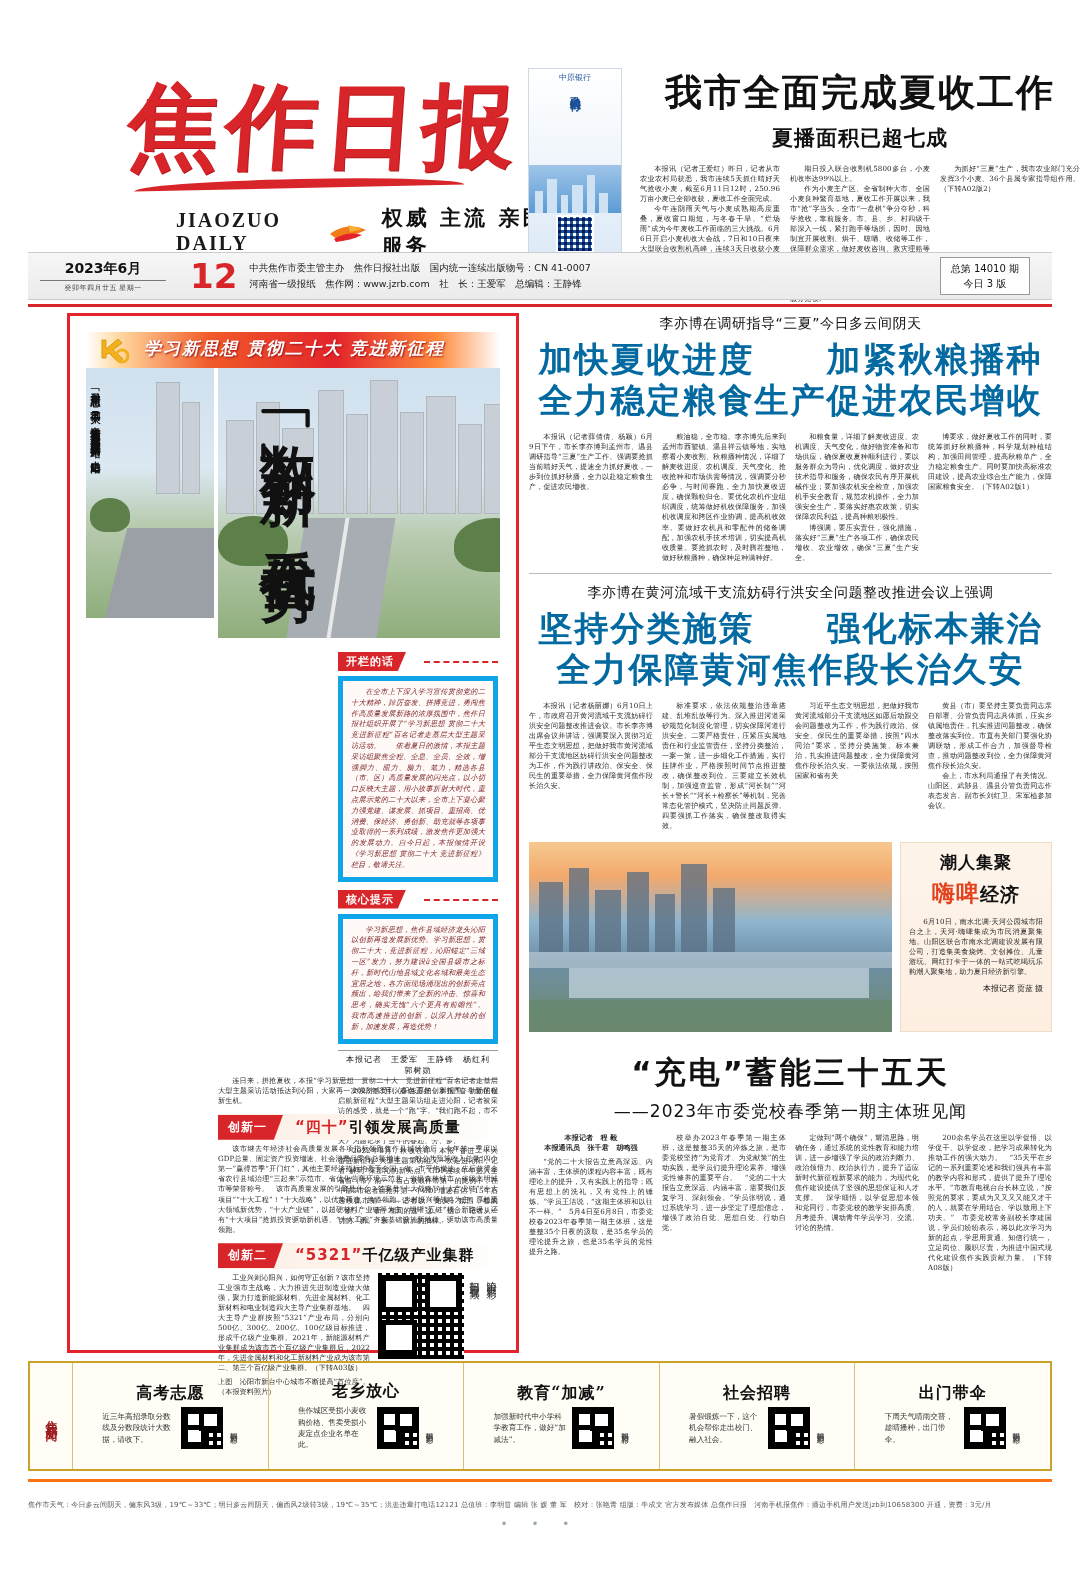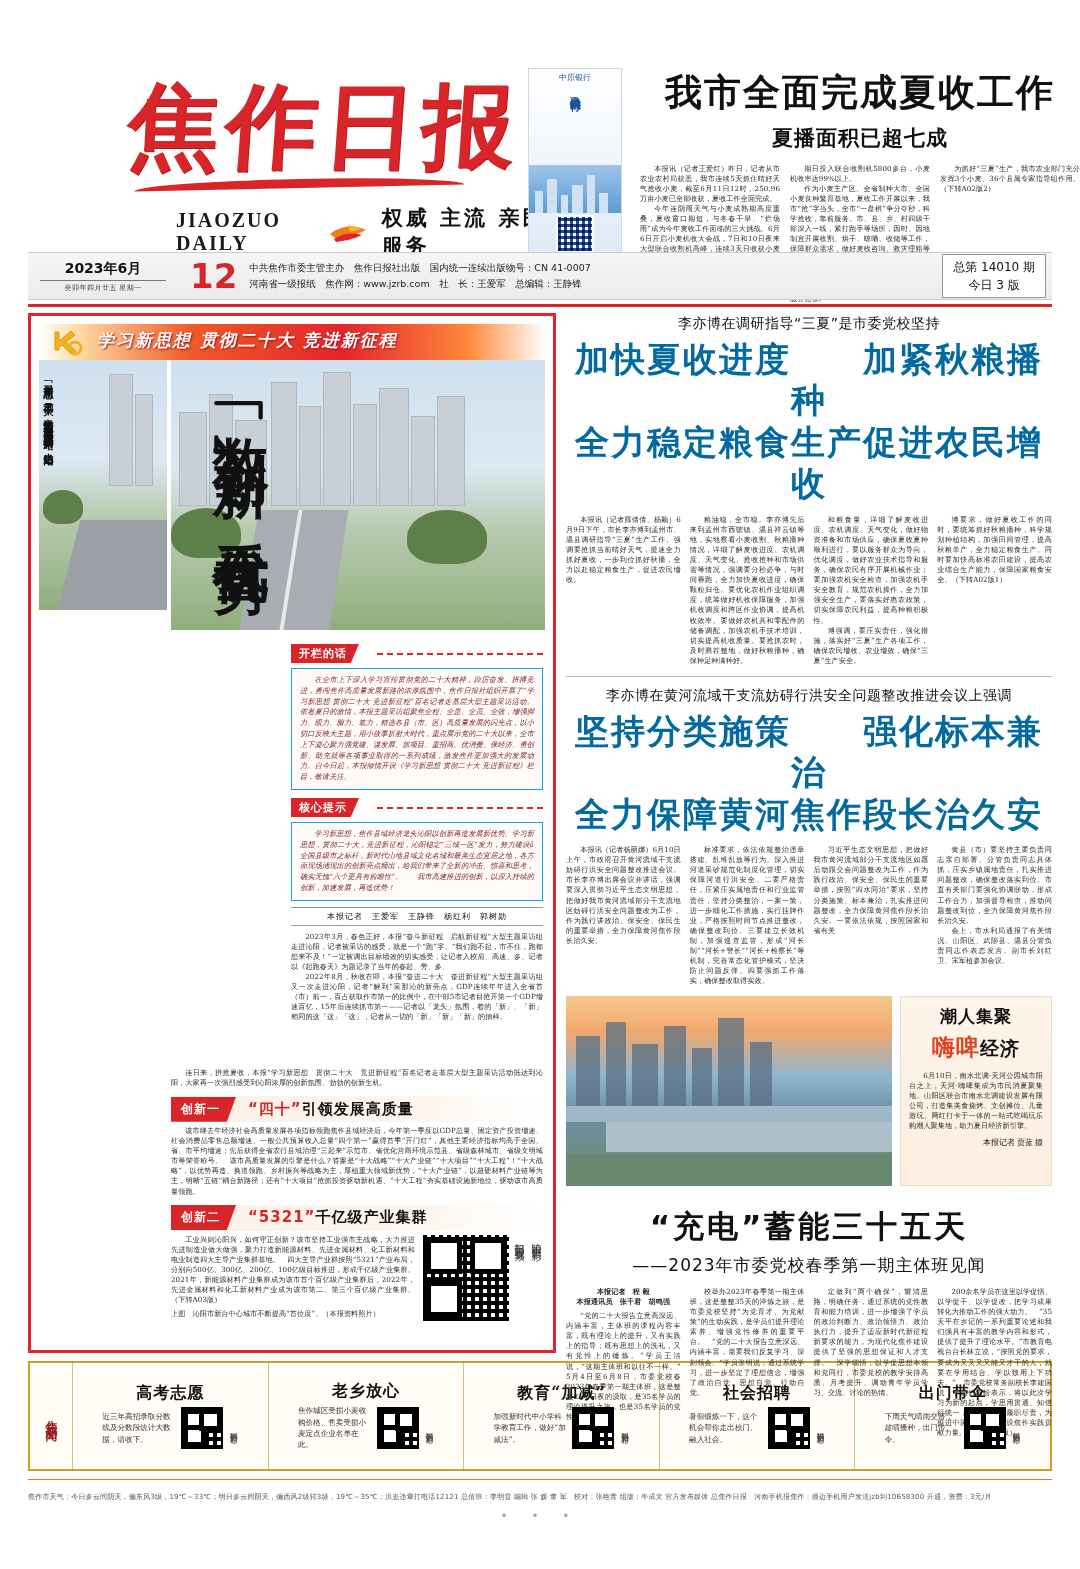--- a/index.html
+++ b/index.html
@@ -64,28 +64,28 @@
   
   .infobar{position:relative;height:46px;margin:2px 0 0;
     background:linear-gradient(180deg,#f6f6f6,#ebebeb);border-top:1px solid #ccc;border-bottom:1px solid #ccc;
     display:flex;align-items:center;}
   .ib-date{width:150px;text-align:center;}
   .ib-date .d1{font-family:"DejaVu Sans",sans-serif;font-weight:700;font-size:14px;color:#111;}
   .ib-date .hr{height:1px;background:#777;margin:2px 12px;}
   .ib-date .d2{font-size:7px;color:#444;letter-spacing:.5px;}
   .ib-num{font-family:"DejaVu Sans",sans-serif;font-weight:700;font-size:34px;color:#d8252a;padding:0 12px;line-height:1;}
   .ib-mid{flex:1;font-size:9.5px;line-height:1.7;color:#222;font-family:"DejaVu Sans",sans-serif;}
-  .ib-box{border:1px solid #999;padding:3px 10px;margin-right:6px;text-align:center;
-     font-size:12px;line-height:1.5;font-family:"DejaVu Sans",sans-serif;background:#fff;}
+  .ib-box{border:1px solid #999;padding:3px 10px;margin-right:22px;text-align:center;
+     font-size:10px;line-height:1.5;font-family:"DejaVu Sans",sans-serif;background:#fff;}
 
   .redrule{height:3px;background:#d8252a;margin-top:4px;}
 
   
   .main{display:flex;gap:10px;margin-top:6px;height:1040px;}
-  .col-left{width:528px;position:relative;border:3px solid #e3242b;box-sizing:border-box;padding:8px;}
+  .col-left{width:452px;position:relative;border:3px solid #e3242b;box-sizing:border-box;padding:16px;margin-left:39px;}
   .col-right{flex:1;position:relative;}
 
   
   .featban{position:relative;height:36px;overflow:hidden;
     background:linear-gradient(90deg,#ffffff 0%,#ffd9a0 8%,#f05a28 30%,#e3242b 60%,#ff8a3d 85%,#ffffff 100%);
     border-radius:3px;}
   .featban .emblem{position:absolute;left:6px;top:0;width:46px;height:36px;}
   .featban .txt{position:absolute;left:58px;top:5px;font-family:"DejaVu Sans",sans-serif;font-weight:700;
      font-size:17px;color:#fff;letter-spacing:2px;font-style:italic;text-shadow:1px 1px 2px #9c1418;}
 
@@ -107,21 +107,21 @@
   .bigtitle{position:absolute;left:36px;top:24px;writing-mode:vertical-rl;text-orientation:upright;
      font-family:"DejaVu Sans",sans-serif;font-weight:700;font-size:56px;line-height:1.22;
      letter-spacing:8px;color:#111;height:900px;}
 
   
   .tagbar{position:relative;height:20px;margin:8px 0 4px;}
   .tagbar .tg{position:absolute;left:0;top:0;background:#d8252a;color:#fff;font-family:"DejaVu Sans",sans-serif;
      font-weight:700;font-size:11px;padding:2px 12px 2px 8px;letter-spacing:1px;
      clip-path:polygon(0 0,100% 0,88% 100%,0 100%);}
   .tagbar .dash{position:absolute;left:86px;right:0;top:9px;border-top:2px dashed #d8252a;}
-  .calloutbox{border:1px solid #0ea5e9;background:#fffaf8;padding:6px 8px;}
+  .calloutbox{border:5px solid #0ea5e9;background:#fffaf8;padding:6px 8px;}
   .calloutbox .body-txt{font-size:7.2px;line-height:1.5;color:#7a1f22;font-style:italic;}
 
   
   .innov{display:flex;align-items:center;height:26px;margin:8px 0 4px;
      background:linear-gradient(90deg,#fdf0e6 0%,#fdf6ef 70%,#ffffff 100%);}
   .innov .lab{background:#d8252a;color:#fff;font-family:"DejaVu Sans",sans-serif;font-weight:700;font-size:12px;
      padding:4px 16px 4px 10px;letter-spacing:1px;clip-path:polygon(0 0,100% 0,86% 100%,0 100%);}
   .innov .ttl{font-family:"DejaVu Sans",sans-serif;font-weight:700;font-size:15px;letter-spacing:1px;margin-left:12px;}
   .innov .ttl em{color:#d8252a;font-style:normal;}
 
@@ -164,21 +164,21 @@
   .promo .brand{width:42px;border-right:1px solid #d9c07a;display:flex;align-items:center;justify-content:center;}
   .promo .brand .v{writing-mode:vertical-rl;font-family:"DejaVu Serif",serif;font-weight:700;font-size:12px;color:#9b1c1f;letter-spacing:3px;}
   .promo .cell{flex:1;border-right:1px solid #d9c07a;display:flex;flex-direction:column;align-items:center;justify-content:center;padding:4px 6px;box-sizing:border-box;}
   .promo .cell:last-child{border-right:none;}
   .promo .cell .ct{font-family:"DejaVu Serif",serif;font-weight:700;font-size:16px;letter-spacing:1px;margin-bottom:3px;}
   .promo .cell .row{display:flex;align-items:center;gap:5px;}
   .promo .cell .desc{font-size:7.6px;line-height:1.5;width:74px;color:#333;font-family:"DejaVu Sans",sans-serif;}
   .promo .cell .qrm{width:42px;height:42px;}
   .promo .cell .scan{writing-mode:vertical-rl;font-size:7.5px;letter-spacing:1px;color:#444;font-family:"DejaVu Sans",sans-serif;}
 
-  .footer{margin-top:8px;border-top:1px solid #f97316;padding-top:12px;font-size:7px;color:#555;
+  .footer{margin-top:8px;border-top:3px solid #f97316;padding-top:18px;font-size:7px;color:#555;
      font-family:"DejaVu Sans",sans-serif;letter-spacing:.2px;line-height:1.5;}
   .dots{text-align:center;color:#9aa;letter-spacing:10px;font-size:12px;margin-top:4px;}
 </style>
 </head>
 <body>
 
 <div class="page">
 
   <div class="masthead">
 
@@ -366,21 +366,21 @@
             </div>
           </div>
 
         </div>
       </div>
     </div>
 
     <div class="col-right">
 
       <div>
-        <div class="kicker">李亦博在调研指导“三夏”是市委党校坚持</div>
+        <div class="kicker">李亦博在调研指导“三夏”今日多云间阴天</div>
         <div class="hl1">加快夏收进度　　加紧秋粮播种</div>
         <div class="hl1">全力稳定粮食生产促进农民增收</div>
         <div class="four-col" style="margin-top:10px">
           <div class="c">
               <div class="body-txt">
                 <span class="ind">本报讯（记者薛倩倩、杨颖）6月9日下午，市长李亦博到孟州市、温县调研指导“三夏”生产工作。强调要抢抓当前晴好天气，提速全力抓好夏收，一步到位抓好秋播，全力以赴稳定粮食生产，促进农民增收。</span>
               </div>
             </div>
           <div class="c">
               <div class="body-txt">

